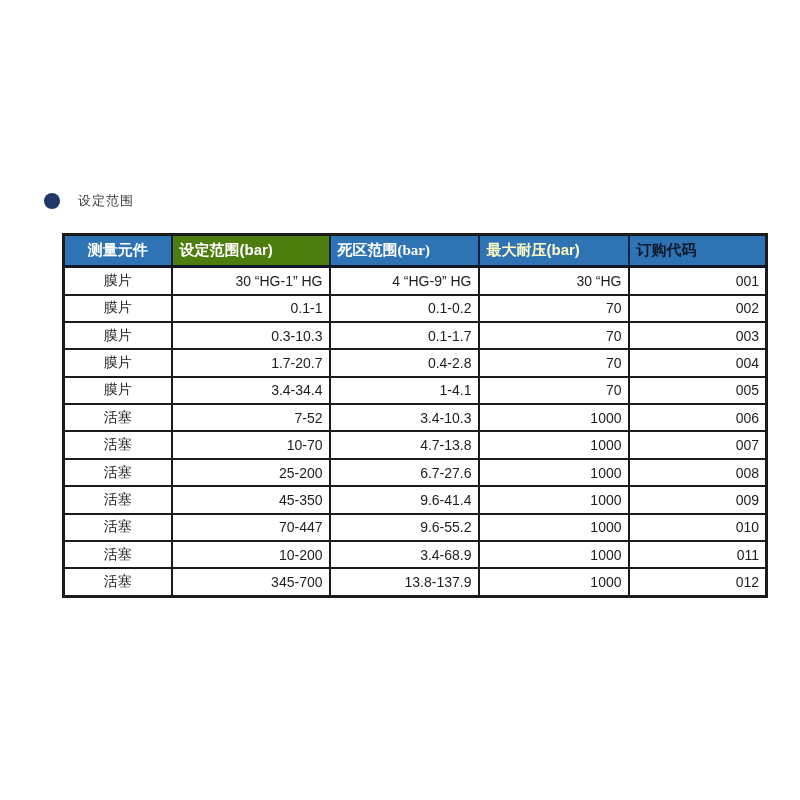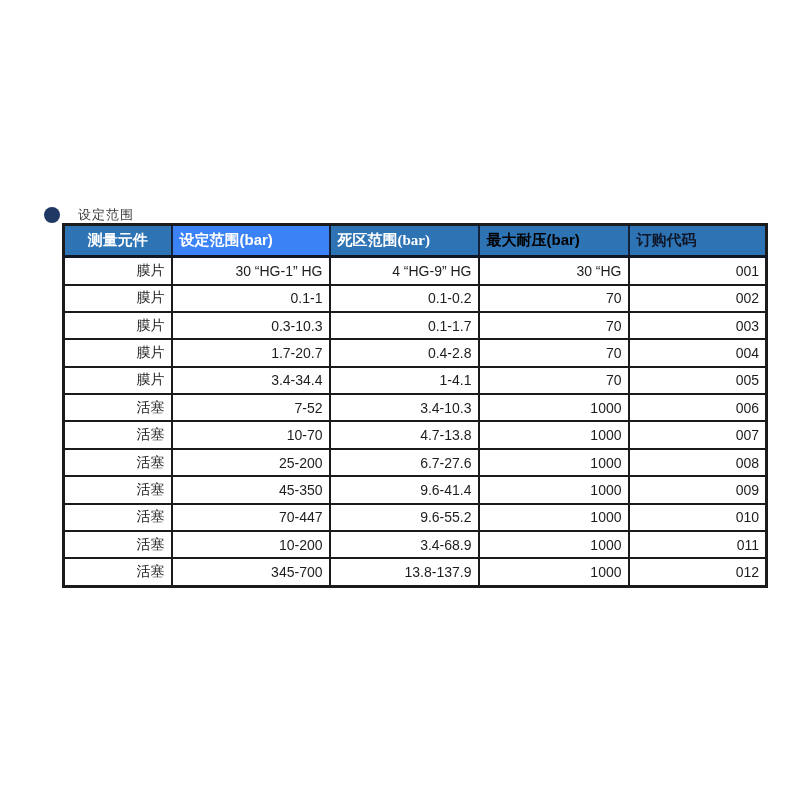--- a/index.html
+++ b/index.html
@@ -10,40 +10,40 @@
     width: 800px;
     height: 800px;
     background: #ffffff;
     position: relative;
     font-family: "Liberation Sans", sans-serif;
     overflow: hidden;
   }
   .section-head {
     position: absolute;
     left: 44px;
-    top: 206px;
+    top: 192px;
     display: flex;
     align-items: center;
     gap: 18px;
   }
   .bullet {
     width: 16px;
     height: 16px;
     border-radius: 50%;
     display: inline-block;
   }
   .section-title {
     font-size: 13px;
     color: #3a3a3a;
     letter-spacing: 1px;
   }
   table.spec {
     position: absolute;
     left: 62px;
-    top: 223px;
+    top: 233px;
     width: 703px;
     height: 365px;
     border-collapse: collapse;
     table-layout: fixed;
     border: 3px solid #1b1b1b;
   }
   table.spec th {
     color: #ffffff;
     font-weight: bold;
     font-size: 15px;
@@ -61,20 +61,21 @@
     font-size: 14px;
     color: #1d1d1d;
     text-align: right;
     padding: 0 6px;
     border: 2px solid #1b1b1b;
     vertical-align: middle;
     white-space: nowrap;
     overflow: hidden;
   }
   table.spec td.c-center {
+    text-align: center;
   }
 </style>
 </head>
 <body>
 
 <div class="section-head">
   <span class="bullet" style="background: rgb(31, 56, 100);"></span>
   <span class="section-title">设定范围</span>
 </div>
 
@@ -82,23 +83,23 @@
   <colgroup>
     <col style="width:108px">
     <col style="width:158px">
     <col style="width:149px">
     <col style="width:150px">
     <col style="width:138px">
   </colgroup>
   <thead>
     <tr>
       <th style="background: rgb(46, 116, 181); color: rgb(255, 255, 255);">测量元件</th>
-      <th style="background: #3b82f6; color: rgb(255, 255, 255);">设定范围(bar)</th>
+      <th style="background: #4d7c0f; color: rgb(255, 255, 255);">设定范围(bar)</th>
       <th style="background: rgb(46, 116, 181); color: rgb(255, 255, 255); font-family: Liberation Serif, serif;">死区范围(bar)</th>
-      <th style="background: rgb(46, 116, 181); color: #000000;">最大耐压(bar)</th>
+      <th style="background: rgb(46, 116, 181); color: #fef9c3;">最大耐压(bar)</th>
       <th style="background: rgb(46, 116, 181); color: #0f172a;">订购代码</th>
     </tr>
   </thead>
   <tbody id="tbody">
       <tr>
         <td class="c-center">膜片</td>
         <td>30 “HG-1” HG</td>
         <td>4 “HG-9” HG</td>
         <td>30 “HG</td>
         <td>001</td>

